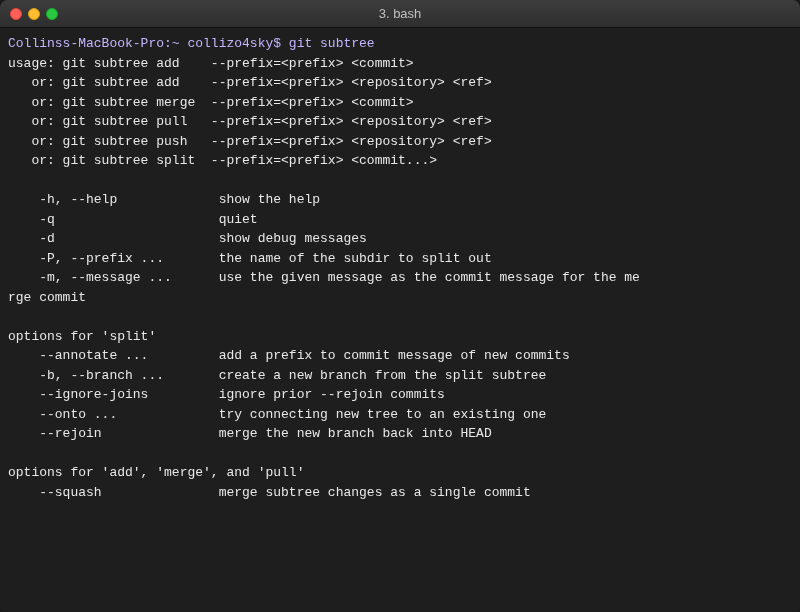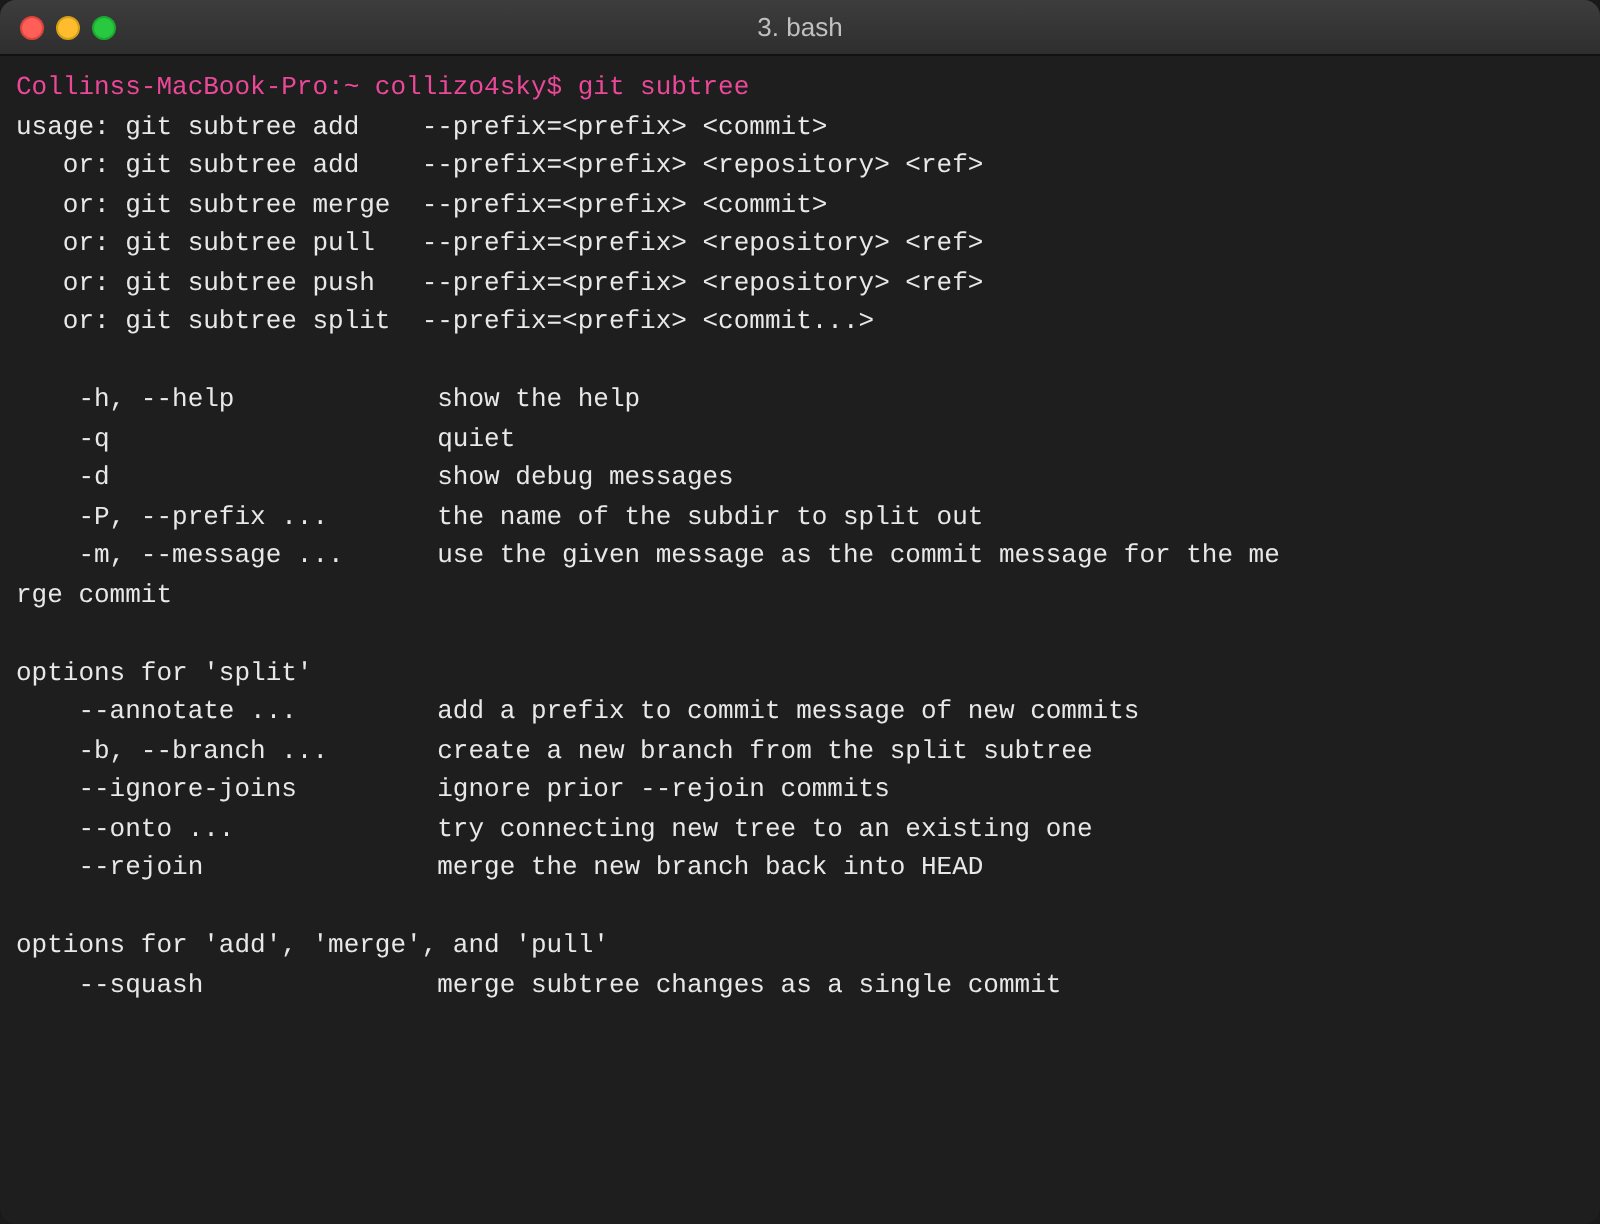--- a/index.html
+++ b/index.html
@@ -73,21 +73,21 @@
       line-height: 1.5;
       color: #e8e8e8;
     }
 
     .line {
       display: block;
       white-space: pre;
     }
 
     .prompt-line {
-      color: #ec4899;
+      color: #c4b5fd;
     }
   </style>
 </head>
 <body>
 
 <div class="window">
   <div class="titlebar">
     <div class="window-buttons">
       <div class="win-btn close"></div>
       <div class="win-btn minimize"></div>

